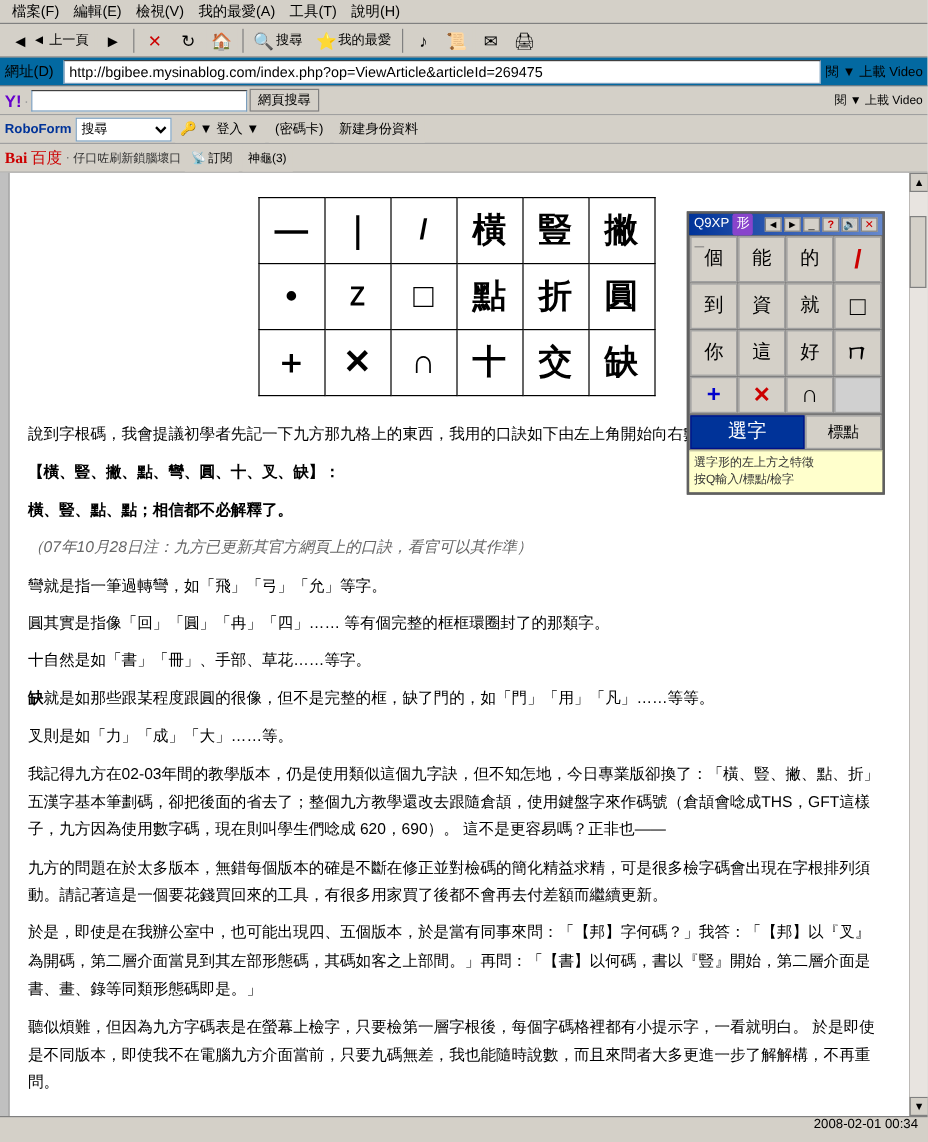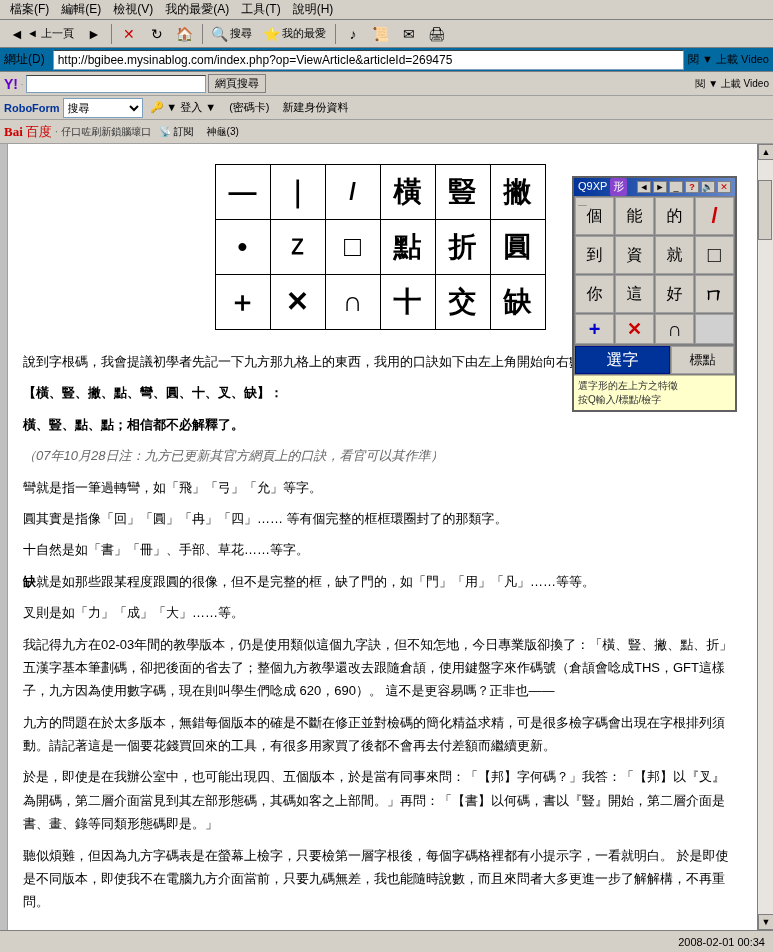--- a/index.html
+++ b/index.html
@@ -177,21 +177,20 @@
     
     .statusbar {
       position: fixed;
       bottom: 0;
       left: 0;
       width: 773px;
       height: 22px;
       background: #d4d0c8;
       border-top: 1px solid #808080;
       display: flex;
-      align-items: center;
       padding: 0 8px;
       font-size: 11px;
       justify-content: space-between;
     }
 
     
     .ime-widget {
       position: absolute;
       top: 0;
       right: 0;

